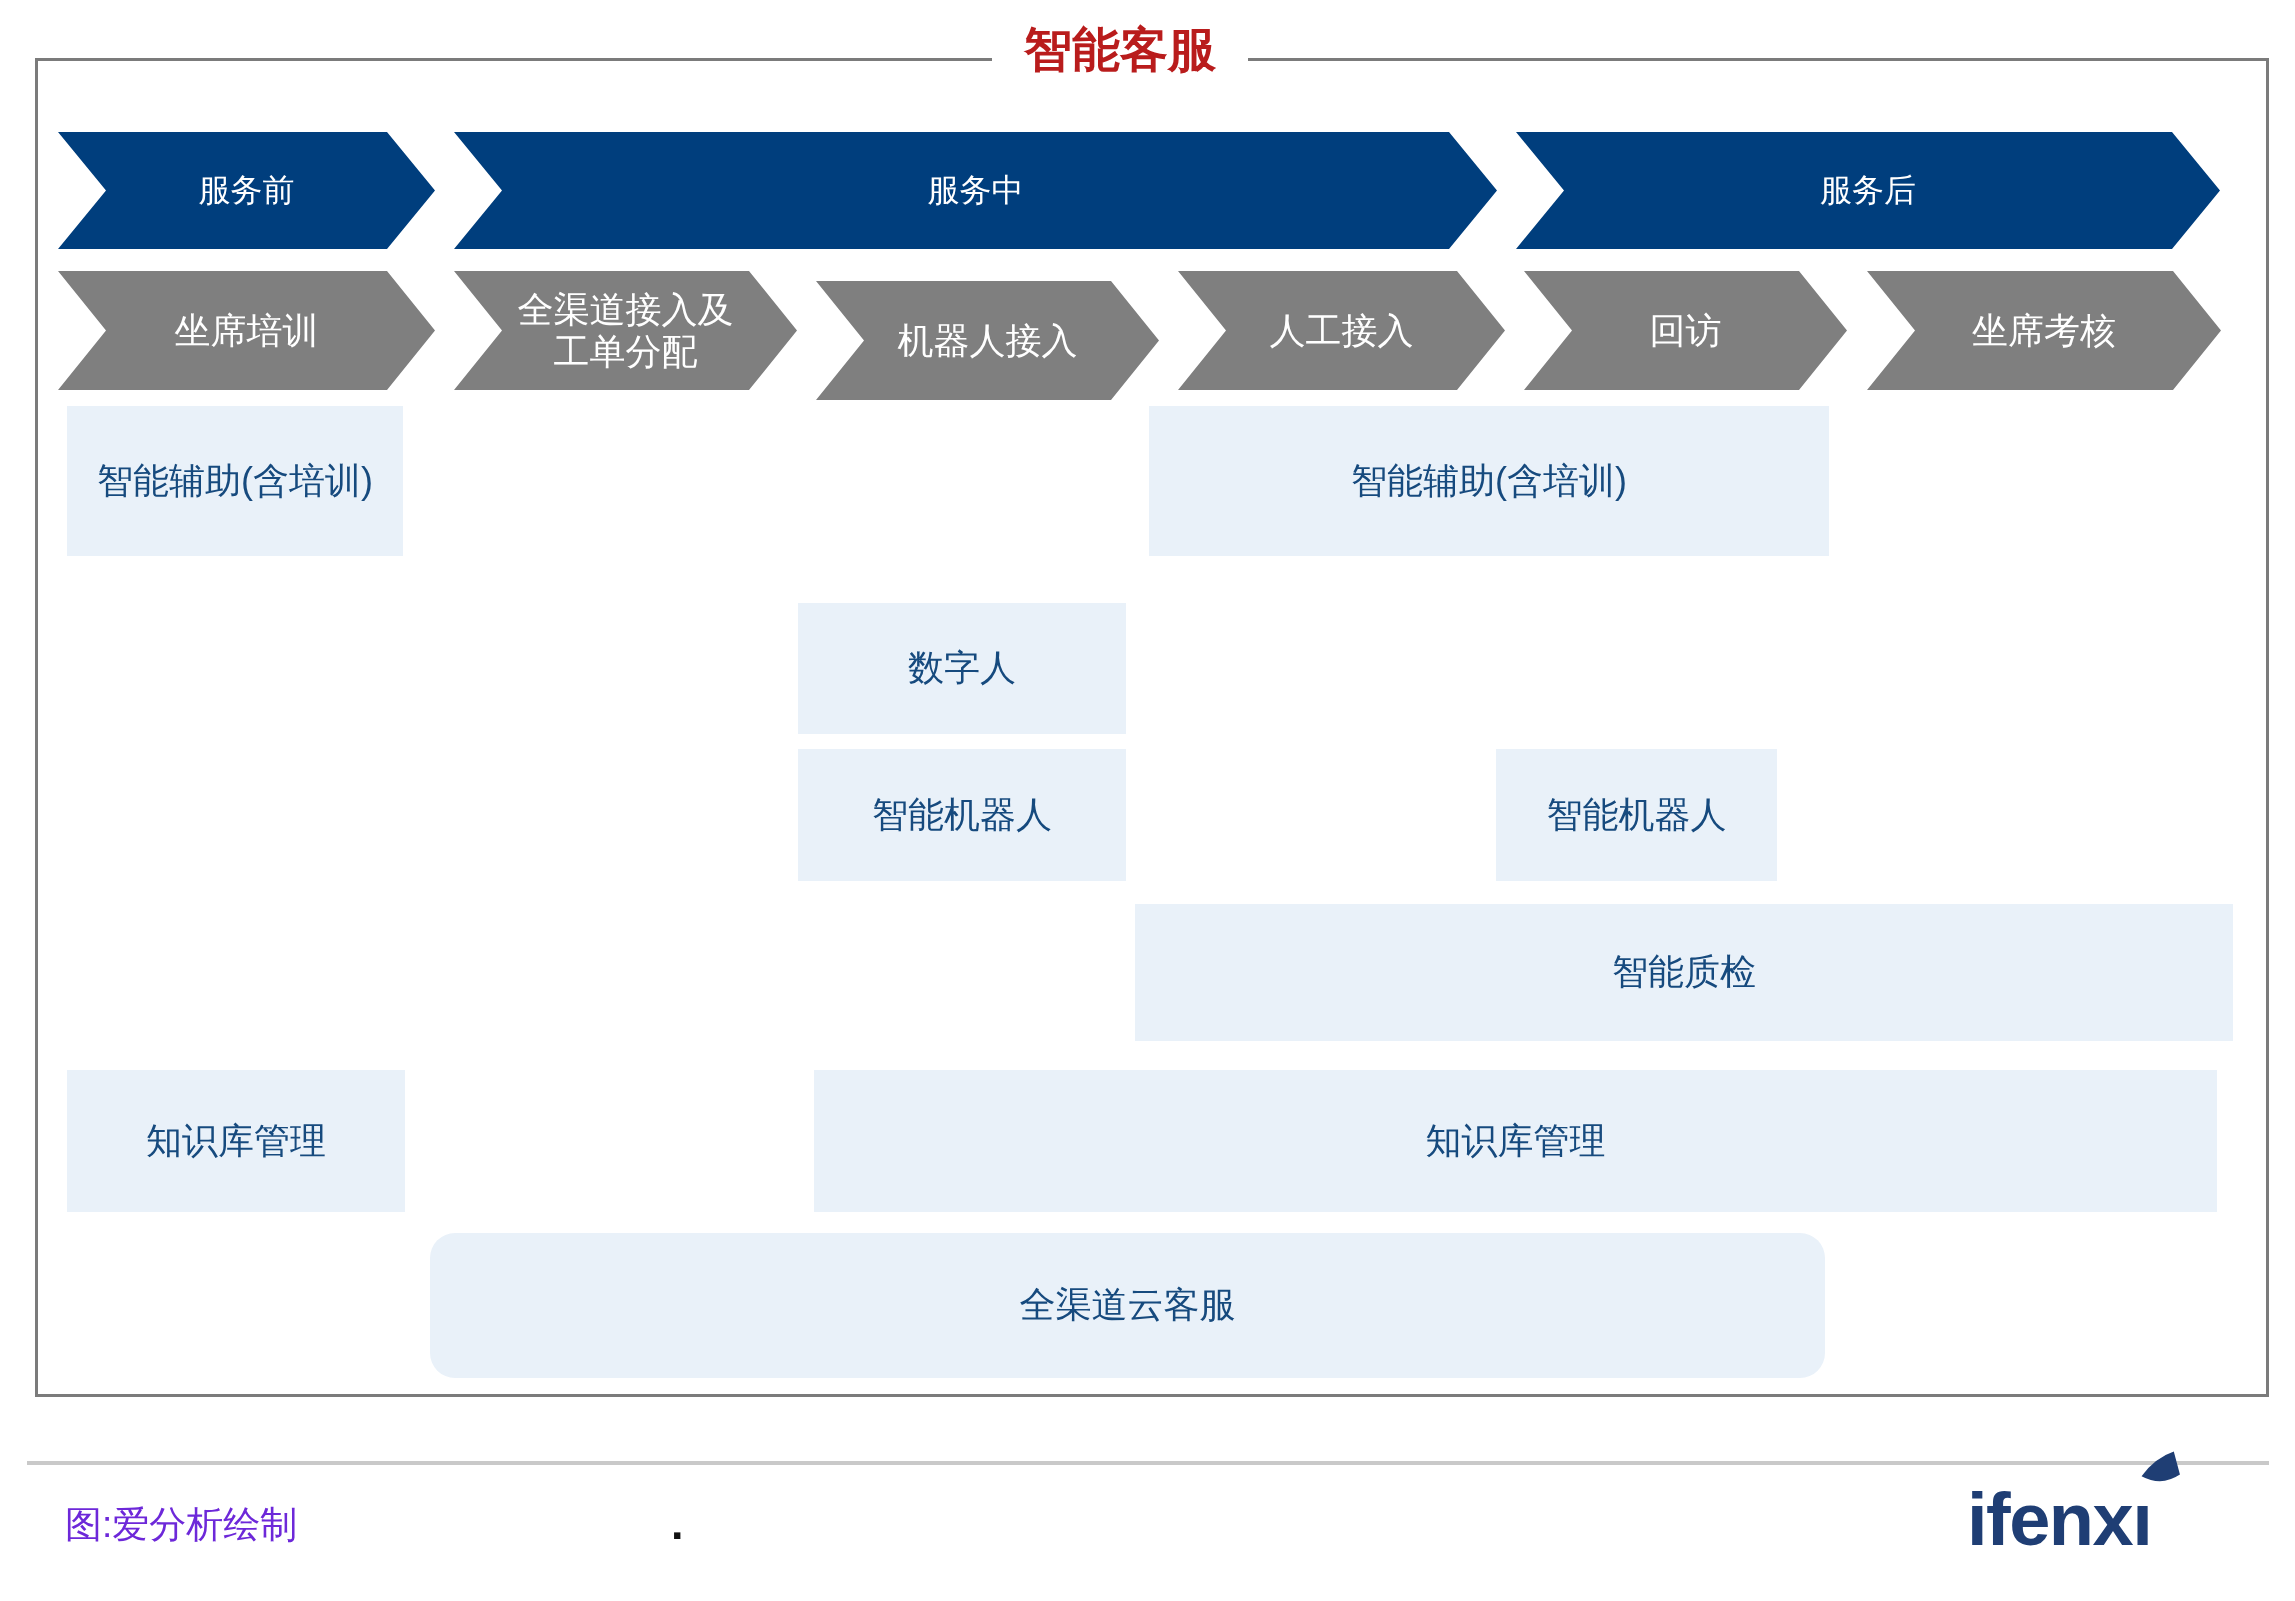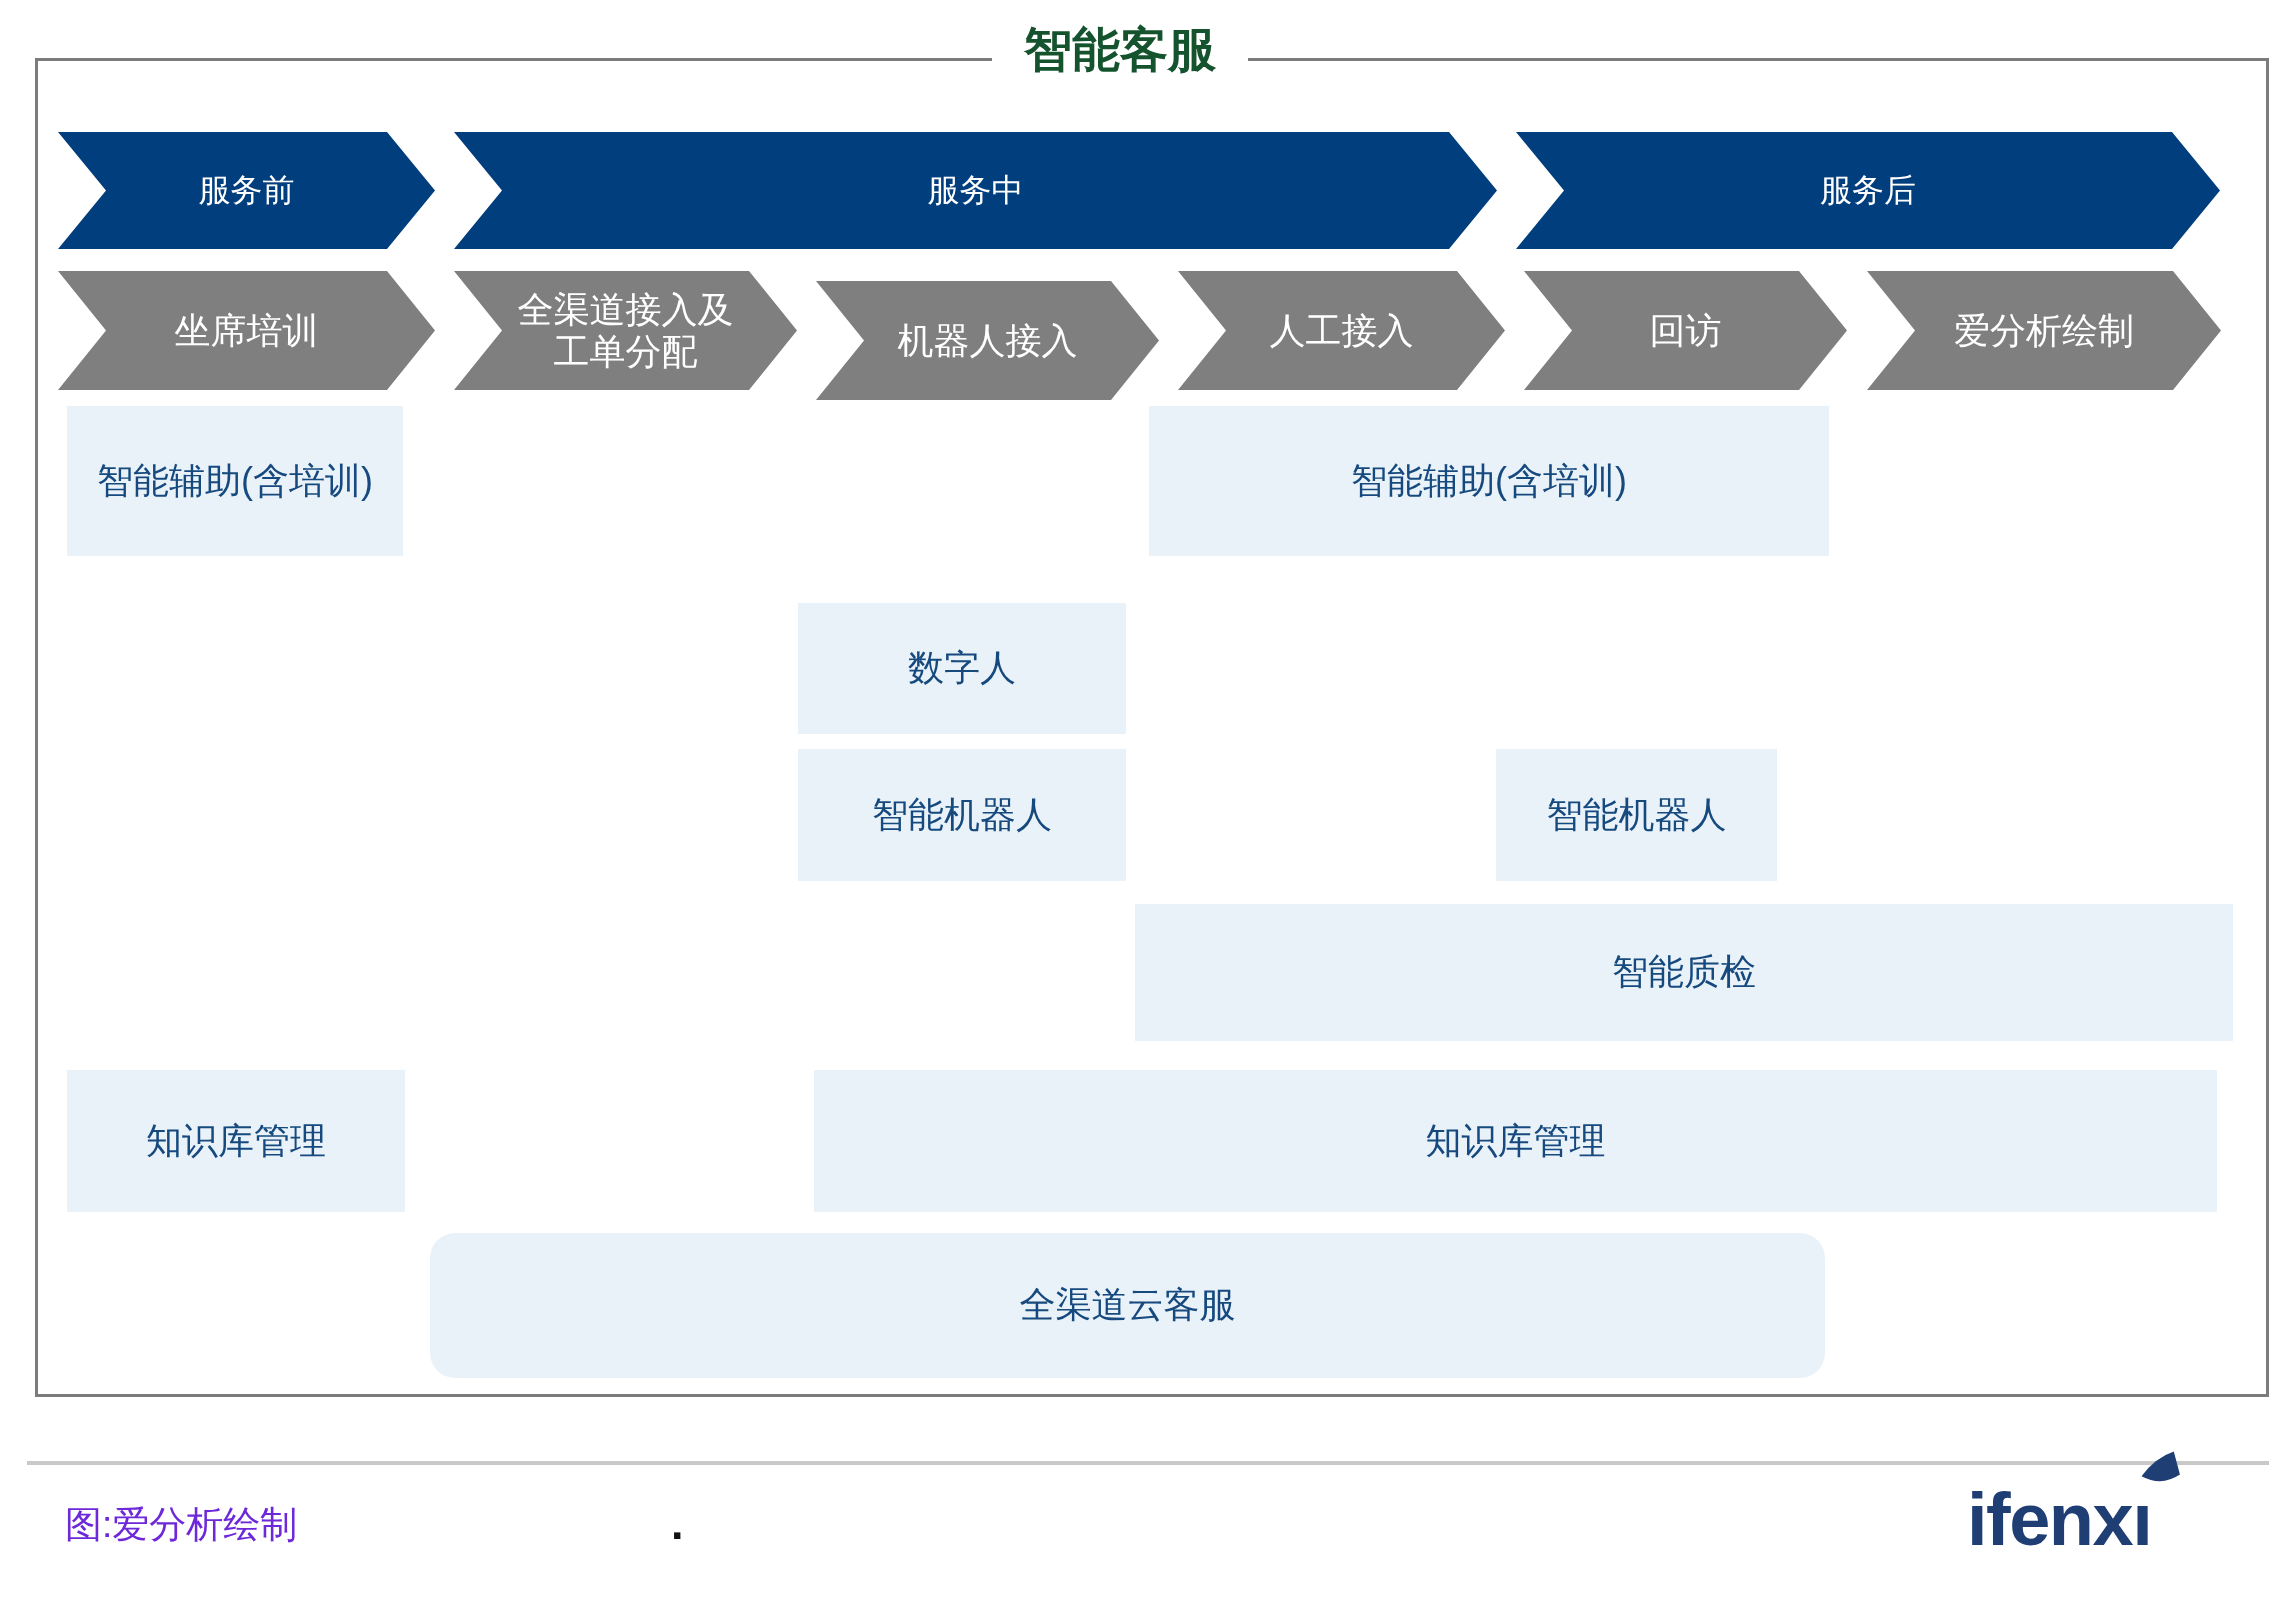--- a/index.html
+++ b/index.html
@@ -5,21 +5,21 @@
   html,body{margin:0;padding:0;background:#fff;}
   body{width:2295px;height:1601px;position:relative;overflow:hidden;
        font-family:"Liberation Sans","DejaVu Sans",sans-serif;}
   .abs{position:absolute;box-sizing:border-box;}
 
   
   #frame{left:35px;top:58px;width:2234px;height:1339px;border:3.1px solid #7b7b7b;background:#fff;}
 
   
   #title{left:1120px;top:14px;transform:translateX(-50%);background:#fff;
-         padding:0 32px;font-size:48px;font-weight:bold;color:#14532d;
+         padding:0 32px;font-size:48px;font-weight:bold;color:#b91c1c;
          line-height:71px;white-space:nowrap;z-index:5;}
 
   
   .arrow{display:flex;align-items:center;justify-content:center;text-align:center;
          clip-path:polygon(0 0,calc(100% - 48px) 0,100% 50%,calc(100% - 48px) 100%,0 100%,48px 50%);}
   .arrow .lbl{color:#fff;line-height:1.15;}
   .blue{top:132px;height:117px;background:#003E7D;}
   .blue .lbl{font-size:32px;}
   .gray{top:271px;height:119px;background:#7F7F7F;}
   .gray .lbl{font-size:36px;max-width:231px;}
@@ -81,21 +81,21 @@
 <div class="abs arrow gray" id="a3">
   <span class="lbl">机器人接入</span>
 </div>
 <div class="abs arrow gray" id="a4">
   <span class="lbl">人工接入</span>
 </div>
 <div class="abs arrow gray" id="a5">
   <span class="lbl">回访</span>
 </div>
 <div class="abs arrow gray" id="a6">
-  <span class="lbl">爱分析绘制</span>
+  <span class="lbl">坐席考核</span>
 </div>
 
 <div class="abs box" id="c1">智能辅助(含培训)</div>
 <div class="abs box" id="c2">智能辅助(含培训)</div>
 <div class="abs box" id="c3">数字人</div>
 <div class="abs box" id="c4">智能机器人</div>
 <div class="abs box" id="c5">智能机器人</div>
 <div class="abs box" id="c6">智能质检</div>
 <div class="abs box" id="c7">知识库管理</div>
 <div class="abs box" id="c8">知识库管理</div>

